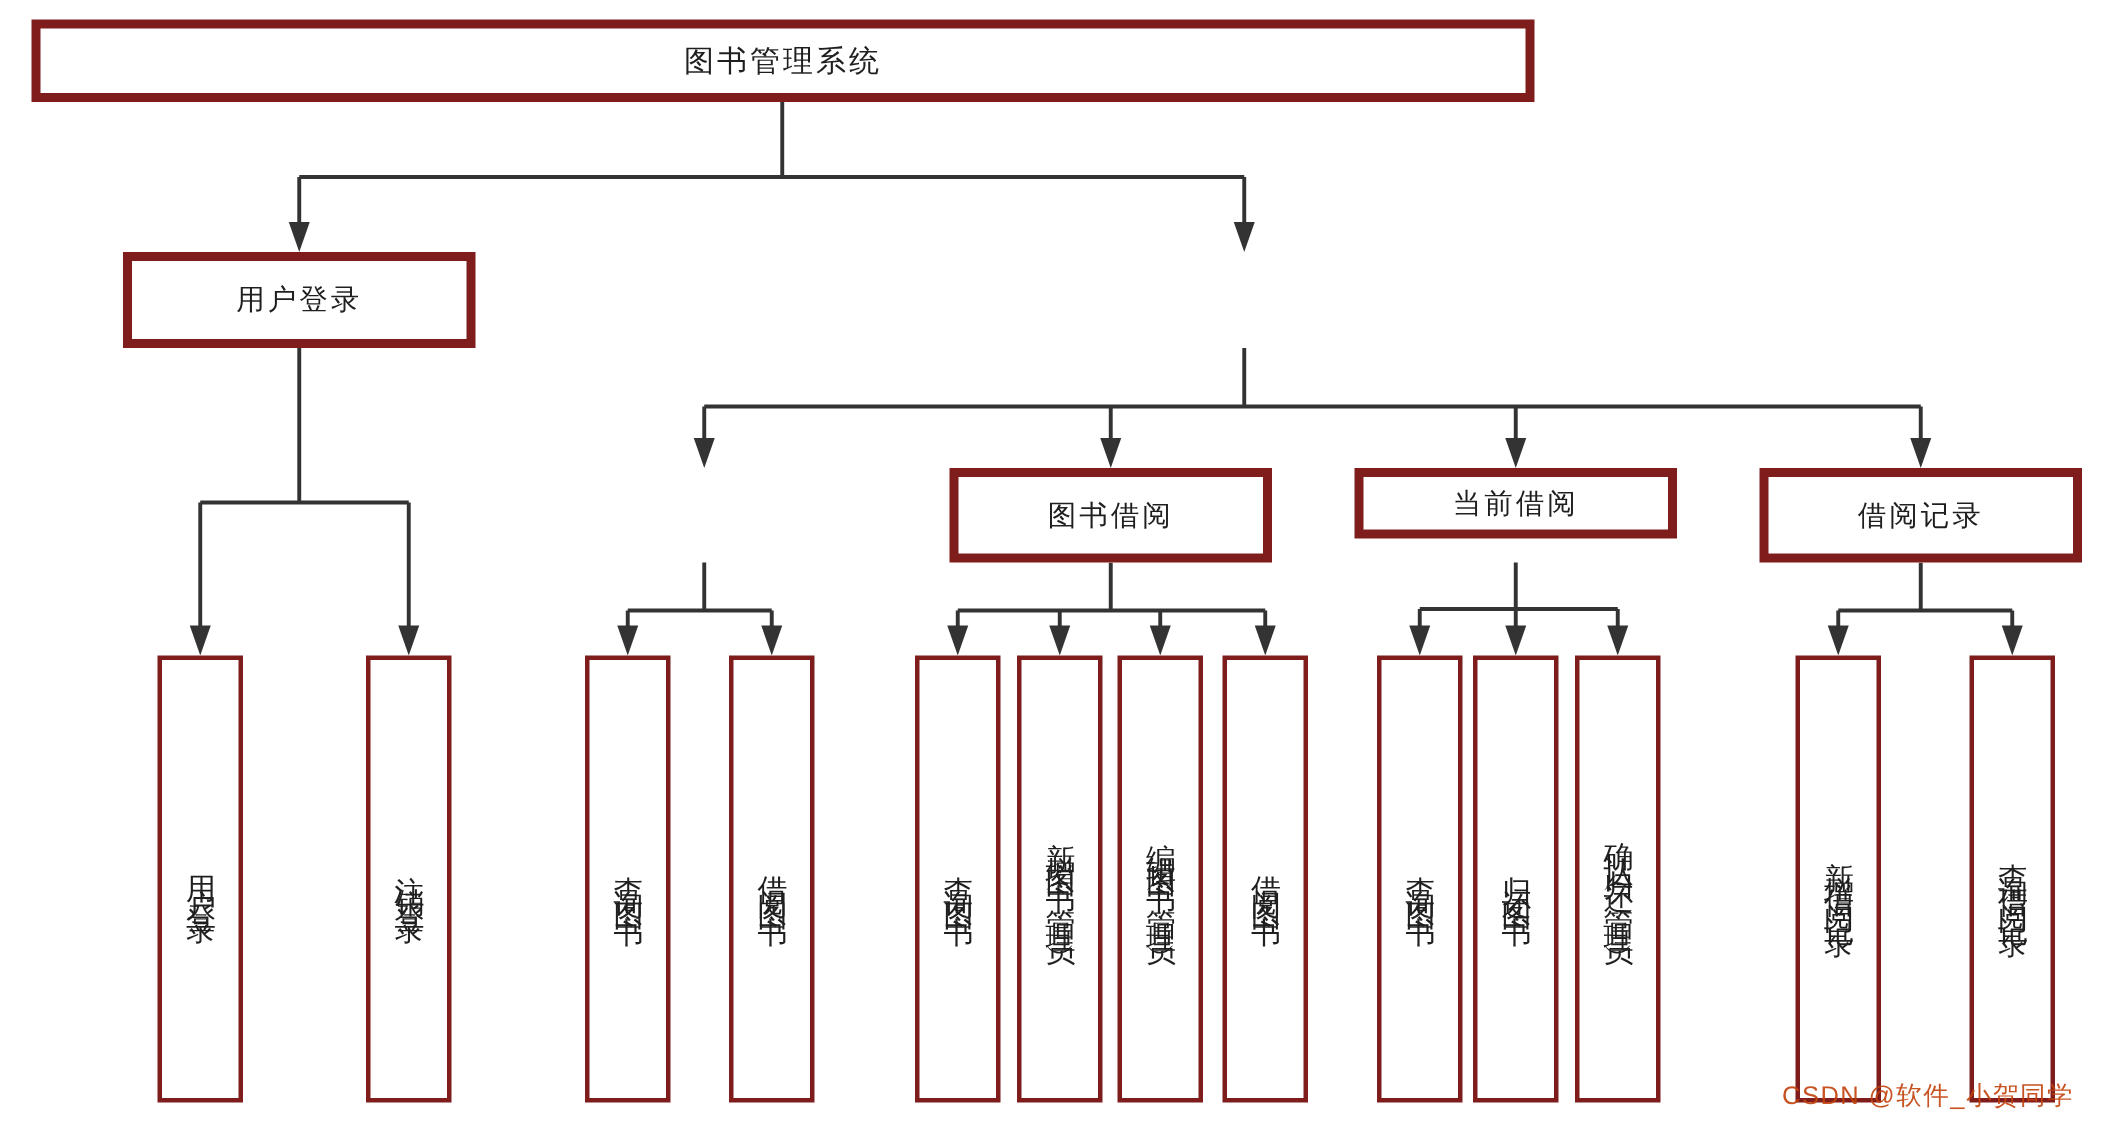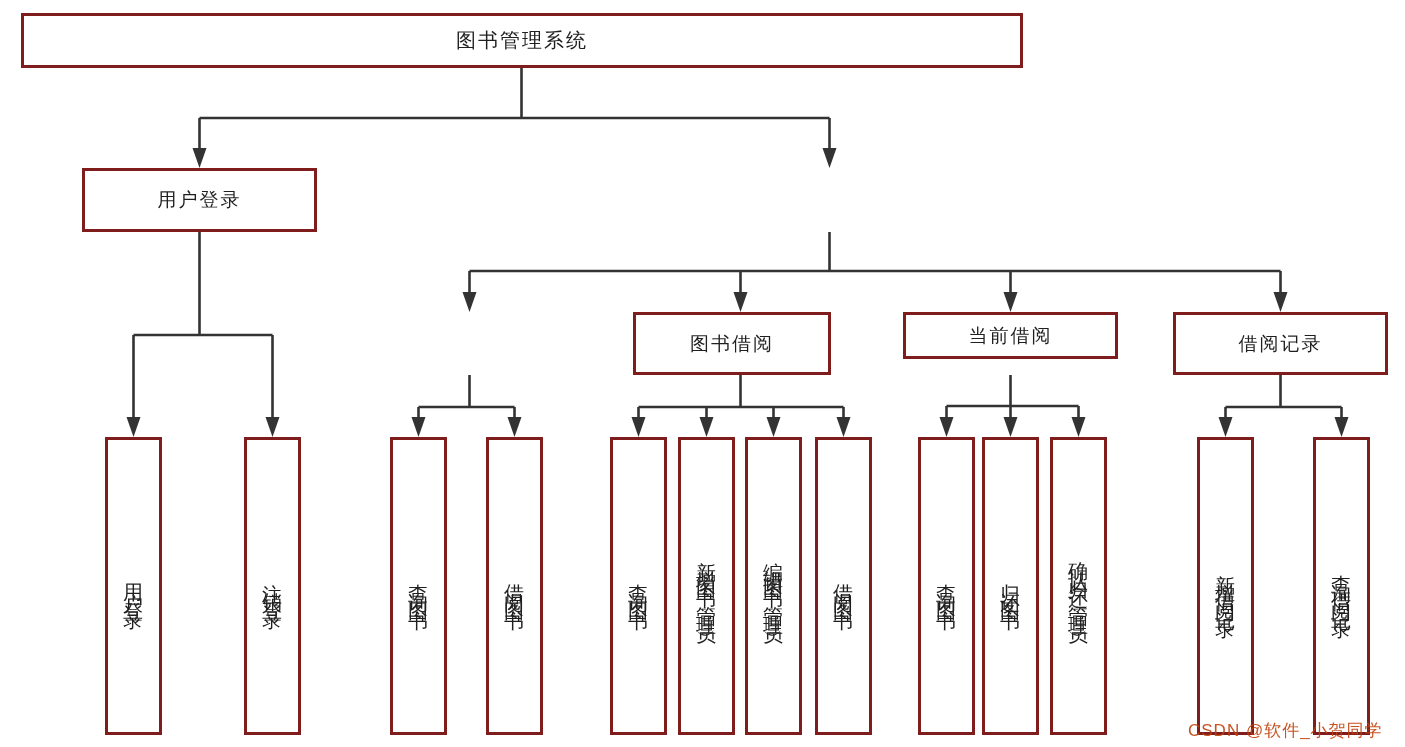--- a/index.html
+++ b/index.html
@@ -5,37 +5,37 @@
   html,body { margin:0; padding:0; }
   body {
     width:1405px; height:747px; position:relative; overflow:hidden;
     background:#ffffff;
     font-family:"Liberation Sans","DejaVu Sans",sans-serif;
   }
   #stage { position:absolute; inset:0; width:1405px; height:747px; }
   svg.connectors { position:absolute; left:0; top:0; z-index:1; }
   .node {
     position:absolute; box-sizing:border-box; z-index:2;
-    background:#ffffff; border:3px solid #7f1d1d;
+    background:#ffffff; border:6px solid #7f1d1d;
     display:flex; align-items:center; justify-content:center;
     color:#1f1f1f;
   }
   .h-label { font-size:19px; letter-spacing:2px; white-space:nowrap; }
   .root-label { font-size:20px; letter-spacing:2px; }
   .leaf .v-label {
     writing-mode:vertical-rl; text-orientation:mixed;
     font-size:20px; letter-spacing:9px; line-height:1;
     white-space:nowrap;
   }
   
   .n-root           { left:21px;   top:13px;  width:1002px; height:55px; }
   .n-user-login     { left:82px;   top:168px; width:235px;  height:64px; }
   .n-book-mgmt      { left:712px;  top:168px; width:235px;  height:64px; }
   .n-new-book       { left:362px;  top:312px; width:215px;  height:63px; }
-  .n-book-borrow    { left:633px;  top:312px; width:198px;  height:63px; }
+  .n-book-borrow    { left:633px;  top:312px; width:215px;  height:63px; }
   .n-current-borrow { left:903px;  top:312px; width:215px;  height:47px; }
   .n-borrow-record  { left:1173px; top:312px; width:215px;  height:63px;font-family:Liberation Serif, serif; }
   .leaf { top:437px; width:57px; height:298px; border-width:3px; }
   .l1  { left:105px; }  .l2  { left:244px; }
   .l3  { left:390px; }  .l4  { left:486px; }
   .l5  { left:610px; }  .l6  { left:678px; }
   .l7  { left:745px; }  .l8  { left:815px; }
   .l9  { left:918px; }  .l10 { left:982px; }
   .l11 { left:1050px; }
   .l12 { left:1197px; } .l13 { left:1313px; }

